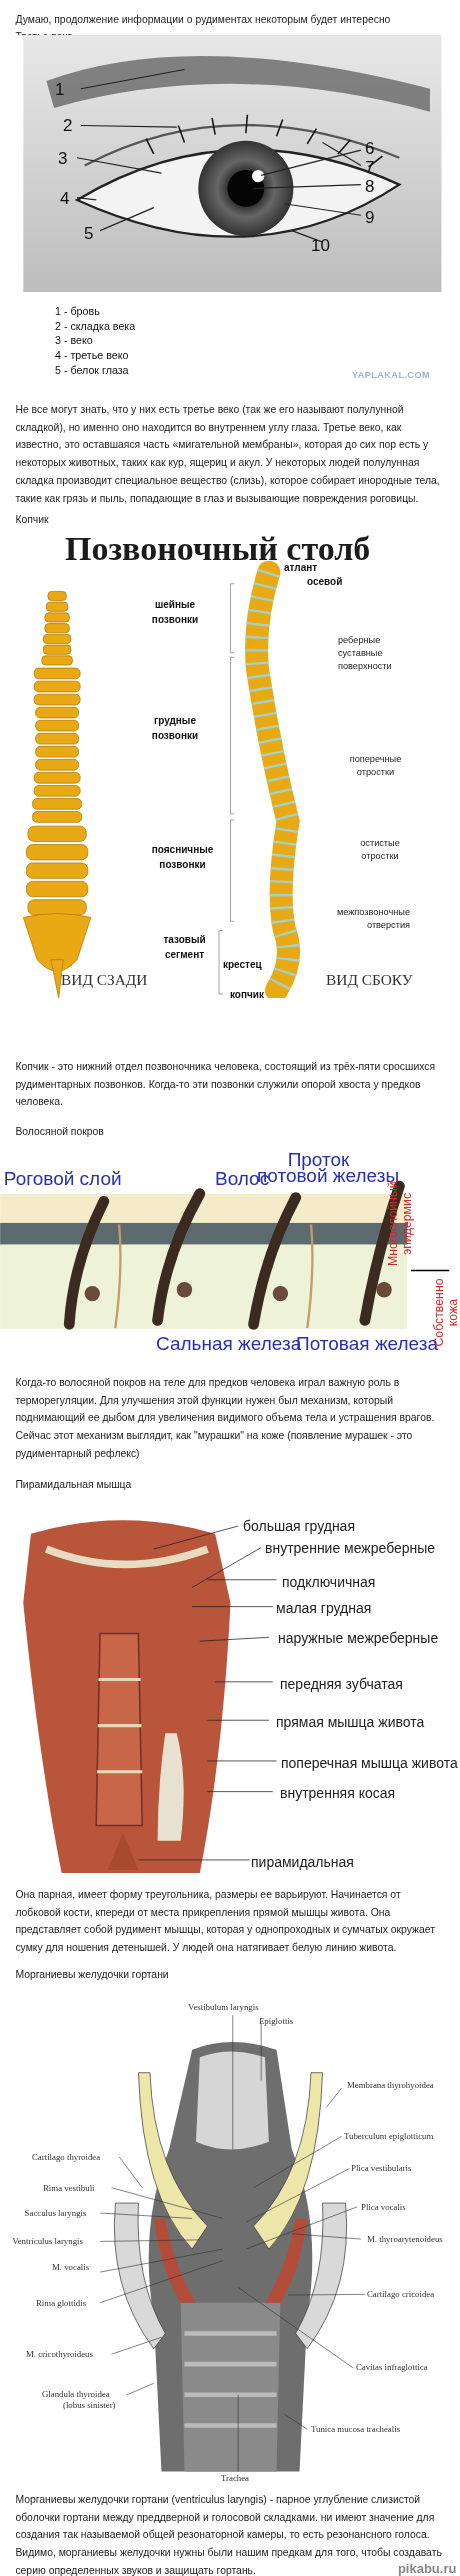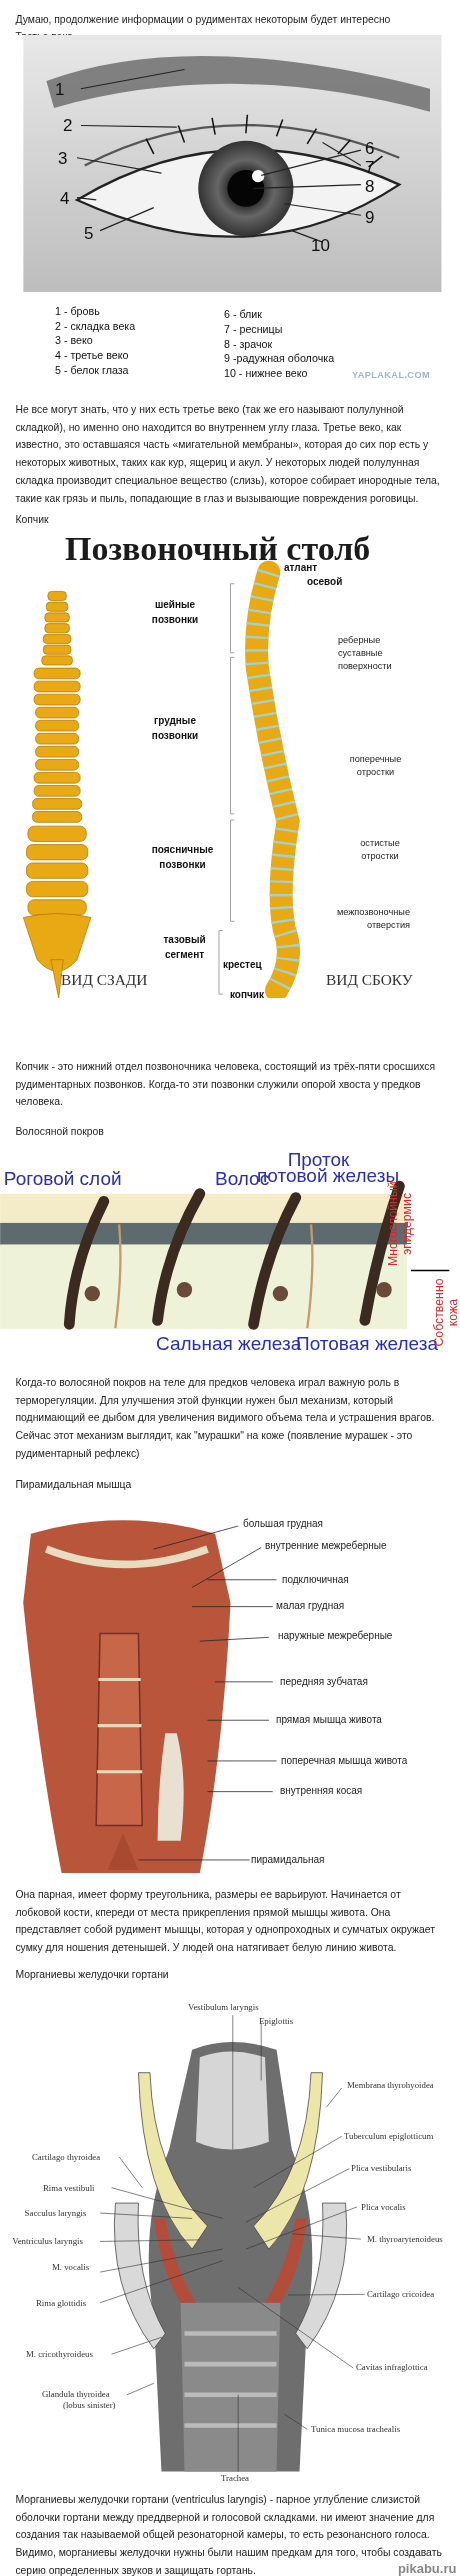--- a/index.html
+++ b/index.html
@@ -23,21 +23,21 @@
   .spine-thin { font-size:9.2px; color:#222; line-height:13px; }
   .spine-cap { font-family:"Liberation Serif", serif; font-size:15.4px; color:#333; }
 
   
   .skin { top:1140px; height:215px; }
   .skin-blue { color:#2a2fae; font-size:19px; line-height:15.4px; }
   .skin-red { color:#d42a2a; font-size:12.3px; line-height:14px; }
 
   
   .muscle { top:1503px; height:370px; }
-  .mus-lbl { font-size:10px; color:#222; }
+  .mus-lbl { font-size:14px; color:#222; }
 
   
   .larynx { top:1996px; height:487px; }
   .lar-lbl { font-family:"Liberation Serif", serif; font-size:8.8px; color:#333; }
 
   .pikabu { position:absolute; right:4.6px; top:2561px; font-size:13px; color:#888; font-weight:bold; }
 </style>
 </head>
 <body>
 
@@ -106,27 +106,20 @@
   <span class="lbl eye-num" style="left:311px; top:201px;">10</span>
 </div>
 
 <div class="fig legend">
   <div class="col" style="left:55px;">
     <div>1 - бровь</div>
     <div>2 - складка века</div>
     <div>3 - веко</div>
     <div>4 - третье веко</div>
     <div>5 - белок глаза</div>
-  </div>
-  <div class="col" style="left:224px; top:15.4px;">
-    <div>6 - блик</div>
-    <div>7 - ресницы</div>
-    <div>8 - зрачок</div>
-    <div>9 -радужная оболочка</div>
-    <div>10 - нижнее веко</div>
   </div>
   <span class="watermark">YAPLAKAL.COM</span>
 </div>
 
 <div class="p" style="top:401px;">Не все могут знать, что у них  есть третье веко (так же его называют полулунной складкой), но именно оно находится во внутреннем углу глаза. Третье веко, как известно, это оставшаяся часть «мигательной мембраны», которая до сих пор есть у некоторых животных, таких как кур, ящериц и акул. У некоторых людей  полулунная складка производит специальное вещество (слизь), которое собирает инородные тела, такие как грязь и пыль, попадающие в глаз и вызывающие повреждения роговицы.</div>
 <div class="p" style="top:511px;">Копчик</div>
 
 <div class="fig spine">
   <div class="spine-title">Позвоночный столб</div>
   <svg width="461" height="468" viewBox="0 0 600 610" style="position:absolute; left:0; top:0;">

